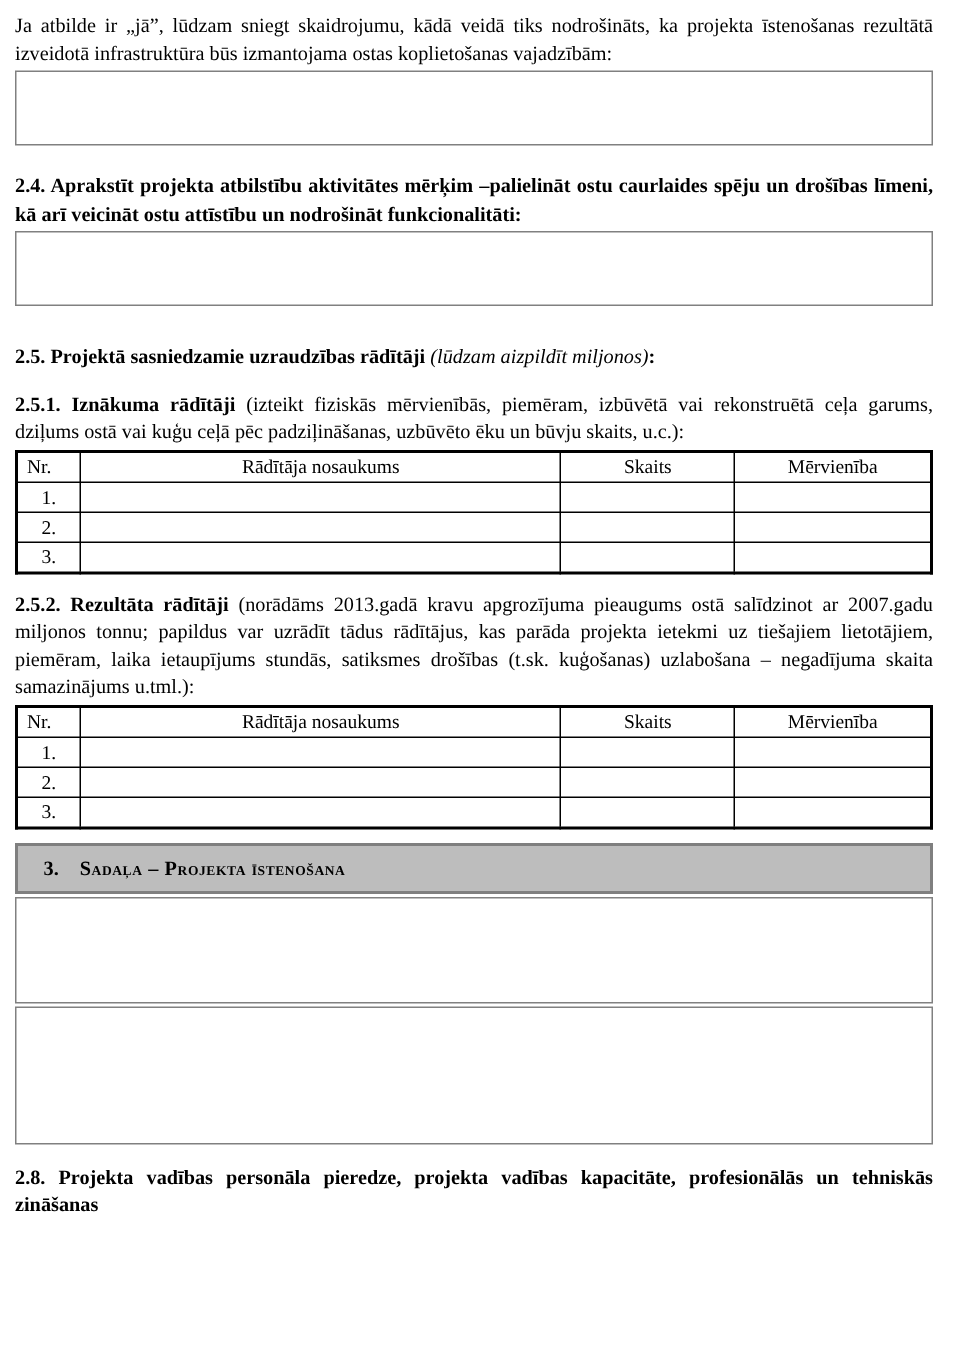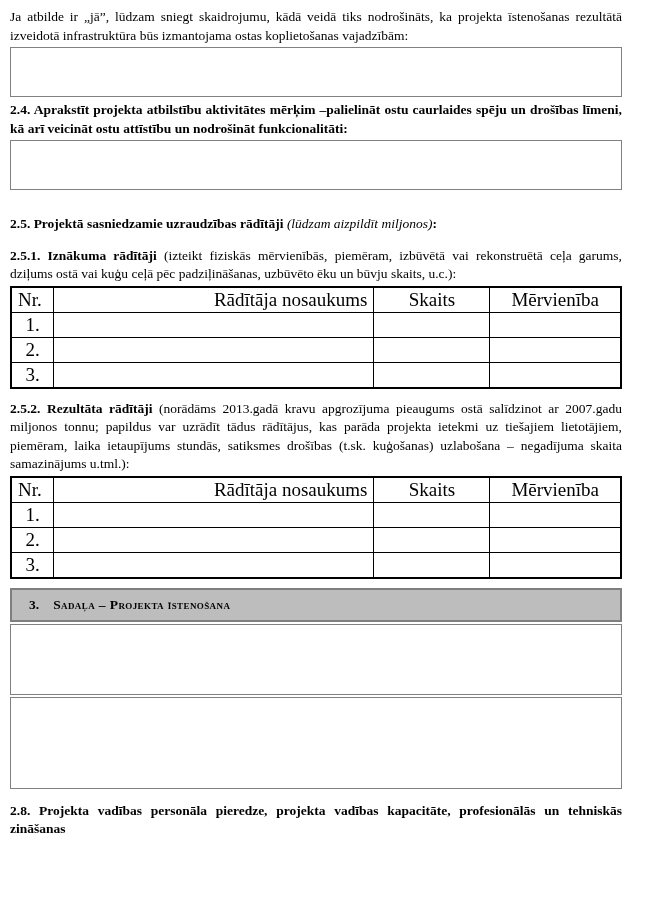--- a/index.html
+++ b/index.html
@@ -23,47 +23,47 @@
   .italic { font-style: italic; }
   .answer-box {
     border: 1px solid #808080;
     background: #ffffff;
     width: 100%;
     margin-top: 2px;
   }
   .h50 { height: 50px; }
   .h71 { height: 71px; }
   .h92 { height: 92px; }
-  .mt-s24 { margin-top: 4px; }
+  .mt-s24 { margin-top: 18px; }
   .mt-s25 { margin-top: 25px; }
   .mt-s251 { margin-top: 13px; }
   .mt-table { margin-top: 2px; }
   .mt-s252 { margin-top: 11px; }
   .mt-s31 { margin-top: 16px; }
   .mt-s32 { margin-top: 13px; }
   .mt-s33 { margin-top: 13px; }
   table.ind-table {
     width: 100%;
     border-collapse: collapse;
     border: 2px solid #000000;
     table-layout: fixed;
   }
   table.ind-table th, table.ind-table td {
     border: 1px solid #000000;
     font-weight: normal;
-    font-size: 19px;
+    font-size: 13px;
     padding: 1px 6px;
     height: 20px;
     vertical-align: middle;
     overflow: hidden;
     white-space: nowrap;
   }
   table.ind-table th { height: 21px; }
   .col-nr   { width: 7%;  text-align: left; }
-  .col-name { width: 52.5%; text-align: right; }
+  .col-name { width: 52.5%; text-align: center; }
   .col-cnt  { width: 19%; text-align: center; }
   .col-unit { width: 21.5%; text-align: center; }
   td.cell-nr { text-align: center; }
   .section-bar {
     margin-top: 9px;
     width: 100%;
     height: 34px;
     background: #bdbdbd;
     border: 2px solid #7f7f7f;
     display: flex;

